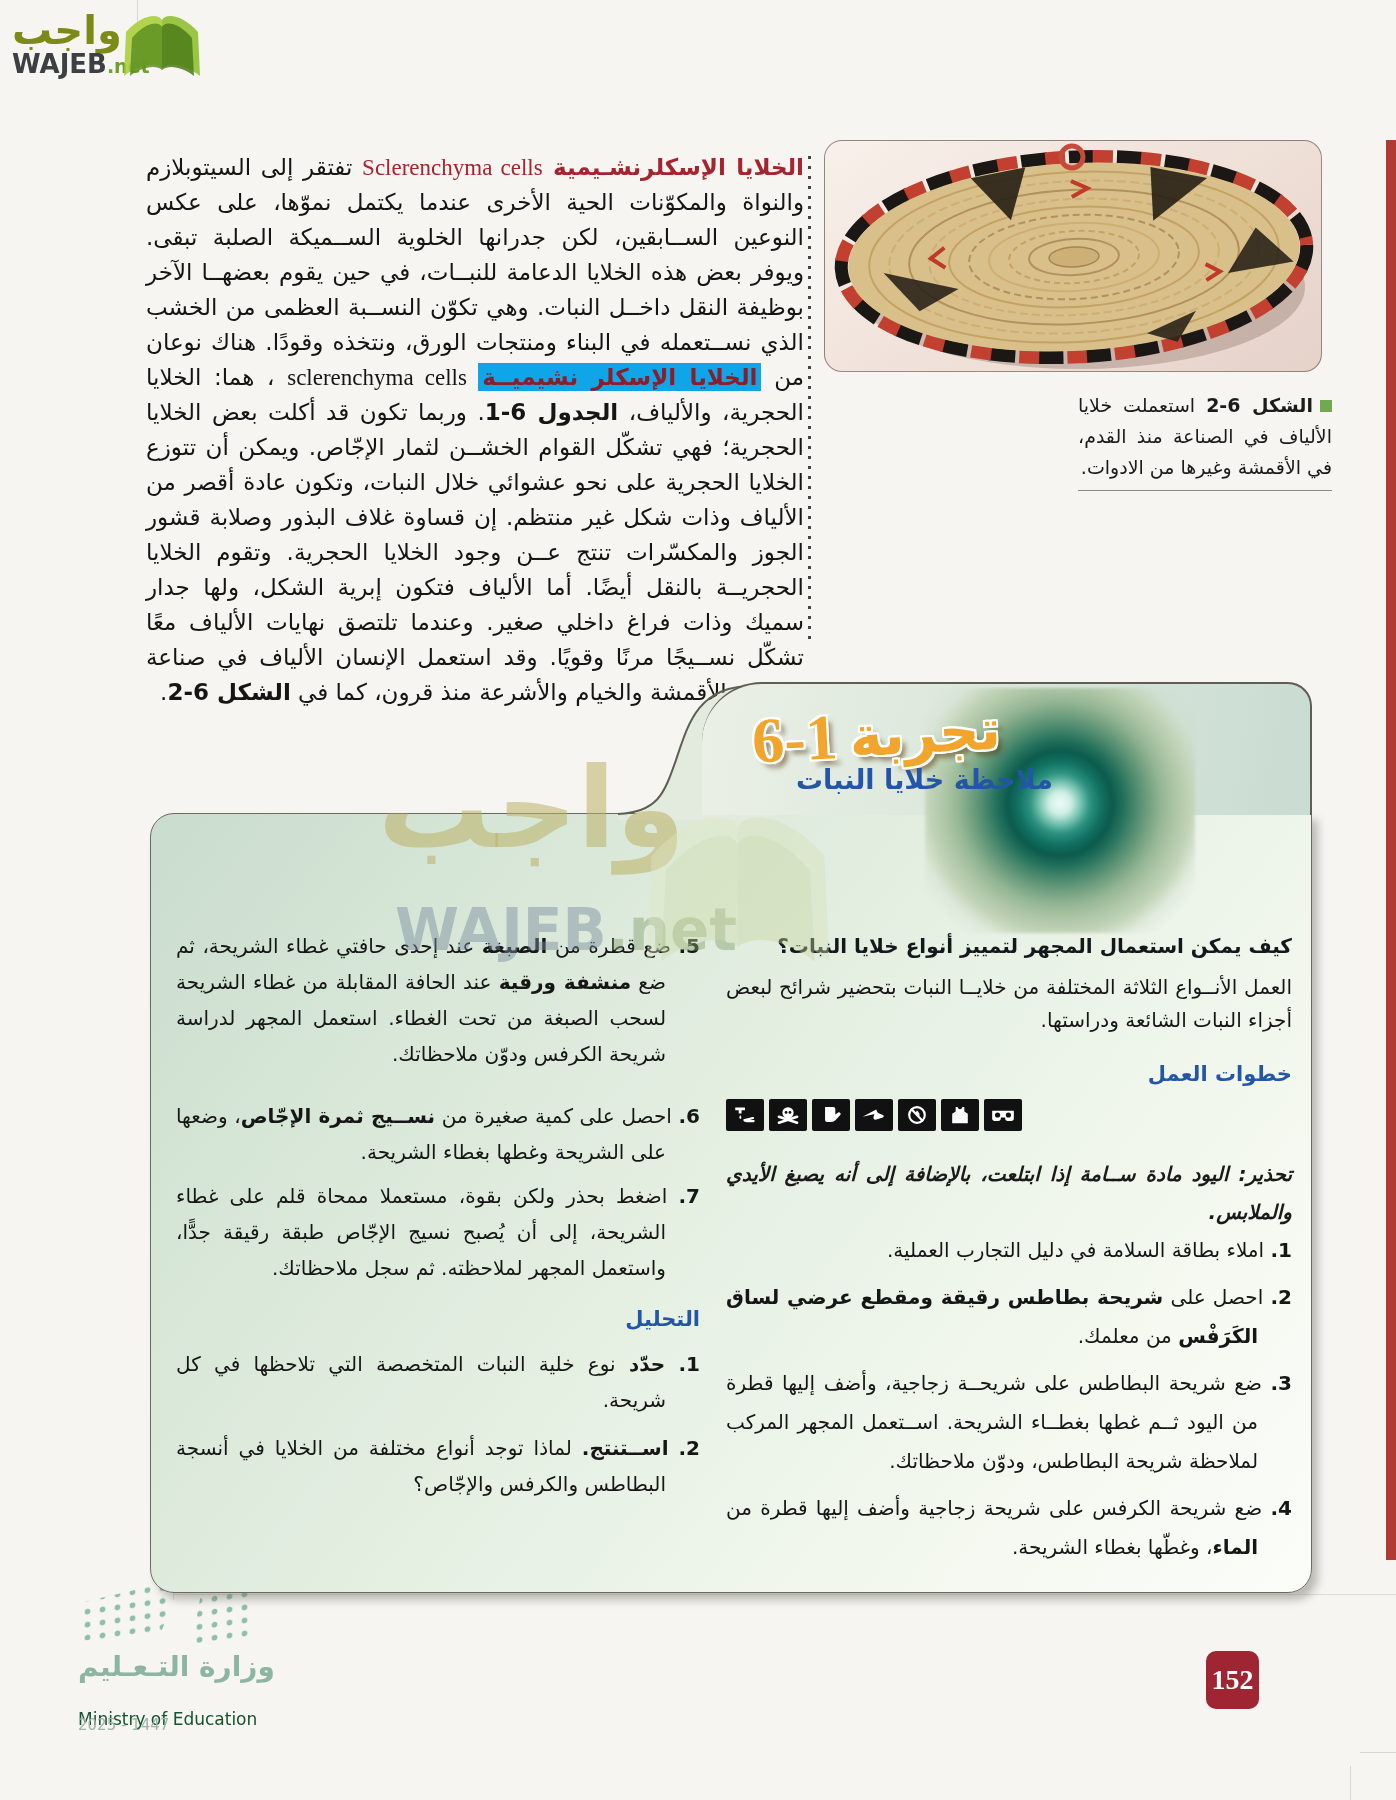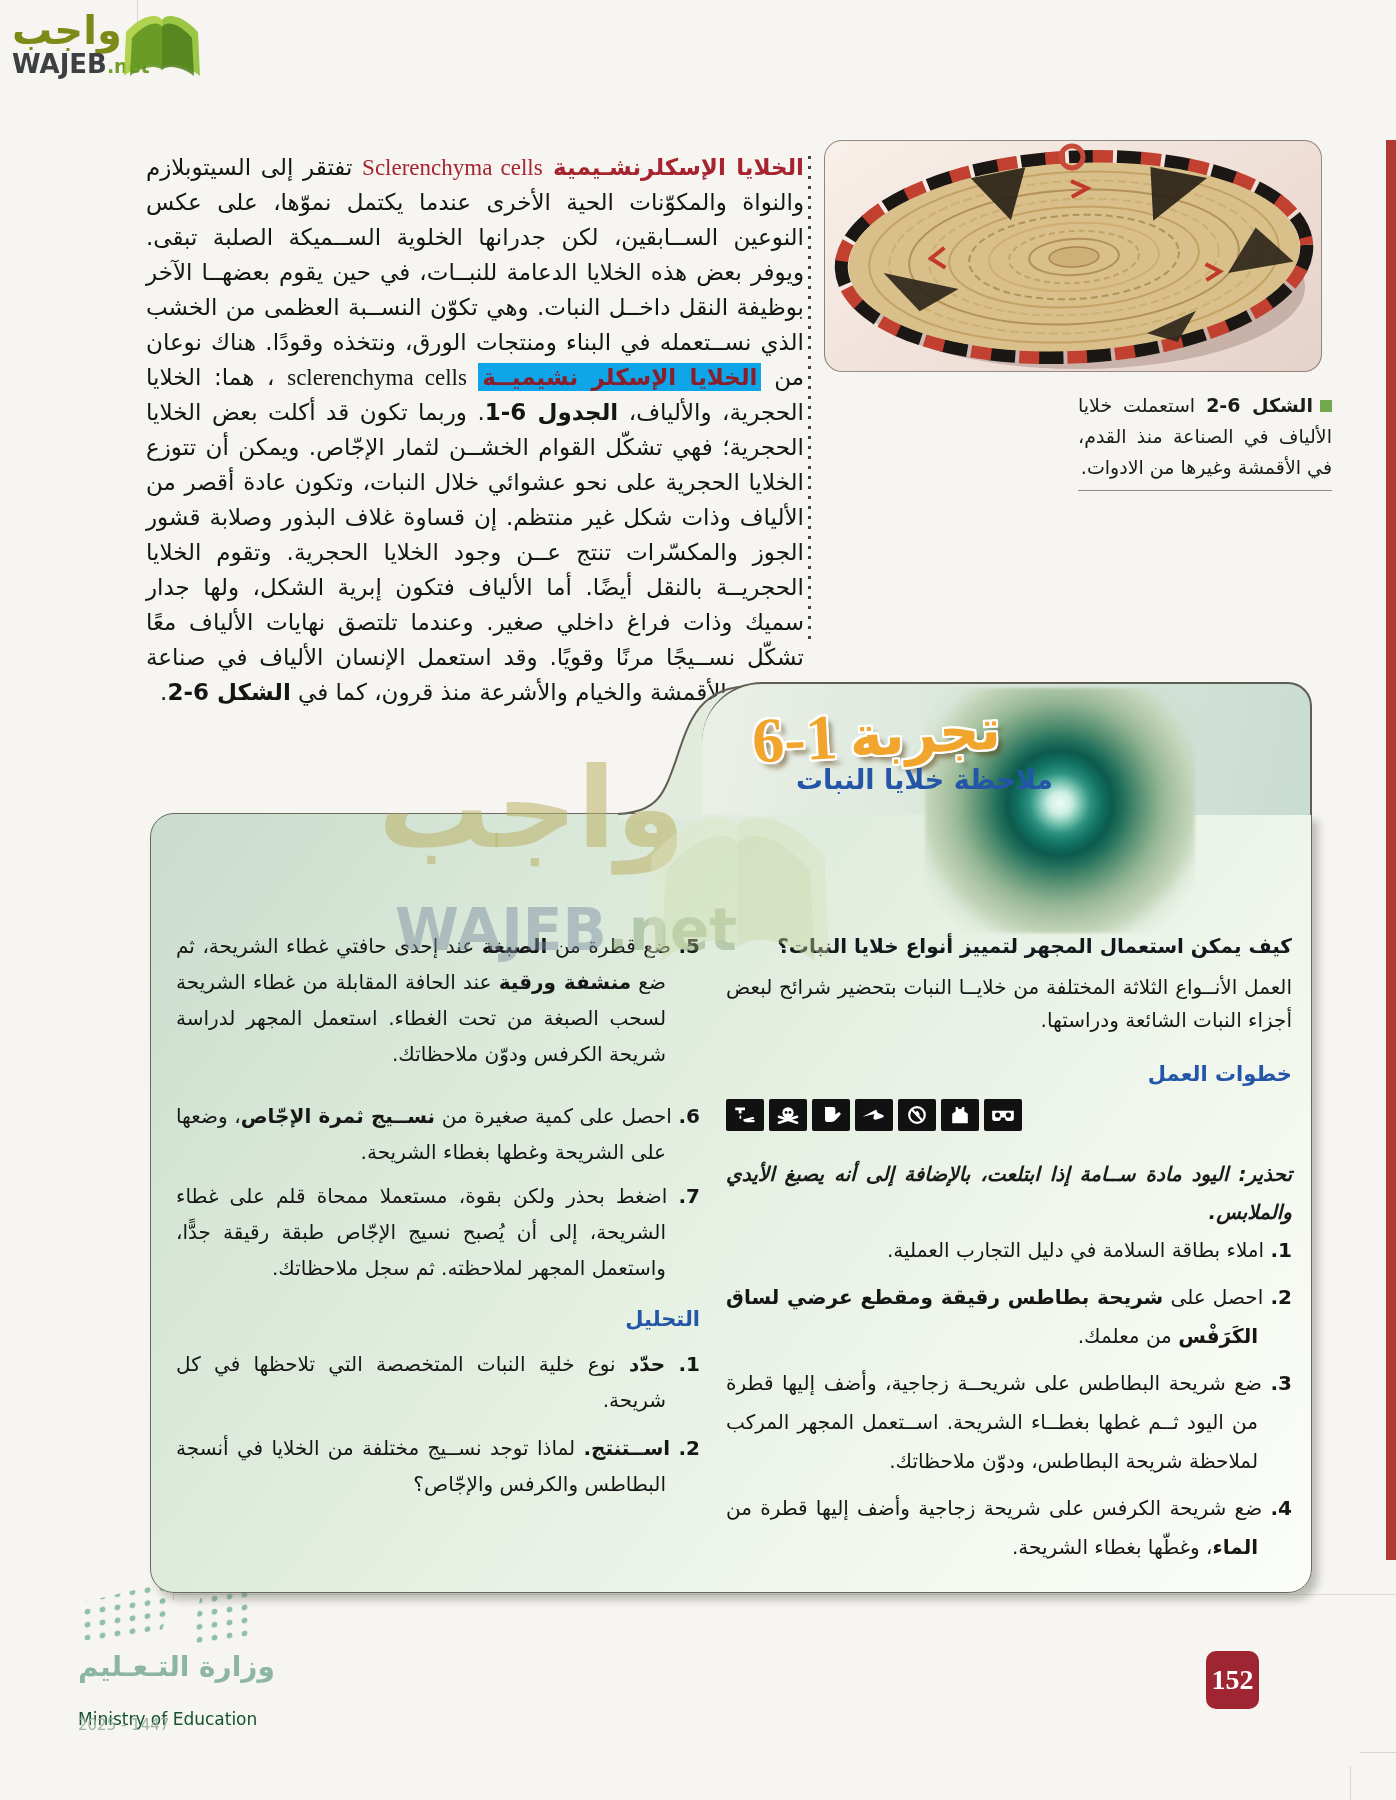--- a/index.html
+++ b/index.html
@@ -250,21 +250,21 @@
     </div>
   </div>
 
   <div class="col col-left">
     <div class="step step-5"><span class="num">5.</span> <span><span>ضع قطرة من </span><span class="rs-b">الصبغة</span><span> عند إحدى حافتي غطاء الشريحة، ثم ضع </span><span class="rs-b">منشفة ورقية</span><span> عند الحافة المقابلة من غطاء الشريحة لسحب الصبغة من تحت الغطاء. استعمل المجهر لدراسة شريحة الكرفس ودوّن ملاحظاتك.</span></span></div>
     <div class="step"><span class="num">6.</span> <span><span>احصل على كمية صغيرة من </span><span class="rs-b">نســيج ثمرة الإجّاص</span><span>، وضعها على الشريحة وغطها بغطاء الشريحة.</span></span></div>
     <div class="step"><span class="num">7.</span> <span><span>اضغط بحذر ولكن بقوة، مستعملا ممحاة قلم على غطاء الشريحة، إلى أن يُصبح نسيج الإجّاص طبقة رقيقة جدًّا، واستعمل المجهر لملاحظته. ثم سجل ملاحظاتك.</span></span></div>
     <div class="analysis-head">التحليل</div>
     <div class="analysis">
       <div class="step"><span class="num">1.</span> <span><span class="rs-b">حدّد</span><span> نوع خلية النبات المتخصصة التي تلاحظها في كل شريحة.</span></span></div>
-      <div class="step"><span class="num">2.</span> <span><span class="rs-b">اســتنتج.</span><span> لماذا توجد نســيج مختلفة من الخلايا في أنسجة البطاطس والكرفس والإجّاص؟</span></span></div>
+      <div class="step"><span class="num">2.</span> <span><span class="rs-b">اســتنتج.</span><span> لماذا توجد أنواع مختلفة من الخلايا في أنسجة البطاطس والكرفس والإجّاص؟</span></span></div>
     </div>
   </div>
 
   <div class="wm wm-ar">واجب</div>
   <div class="wm wm-net"><span>WAJEB</span><span class="tld">.net</span></div>
   <svg class="wm wm-book" width="240" height="270" viewBox="0 0 100 78">
     <g opacity="0.8">
       <path d="M14 26 C30 8 46 7 50 14 L50 62 C42 55 24 60 12 70 Z" fill="#e0e8c2"></path>
       <path d="M86 26 C70 8 54 7 50 14 L50 62 C58 55 76 60 88 70 Z" fill="#d6e1b4"></path>
       <path d="M20 32 C34 16 47 15 50 21 L50 64 C43 58 28 62 18 70 Z" fill="#cfdca8"></path>

